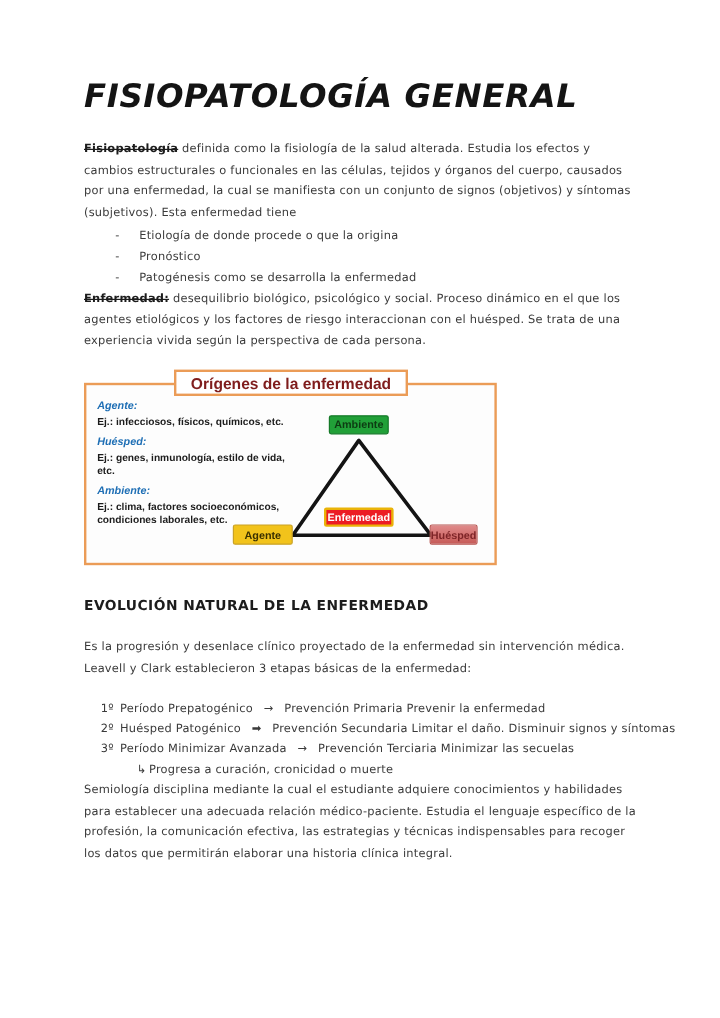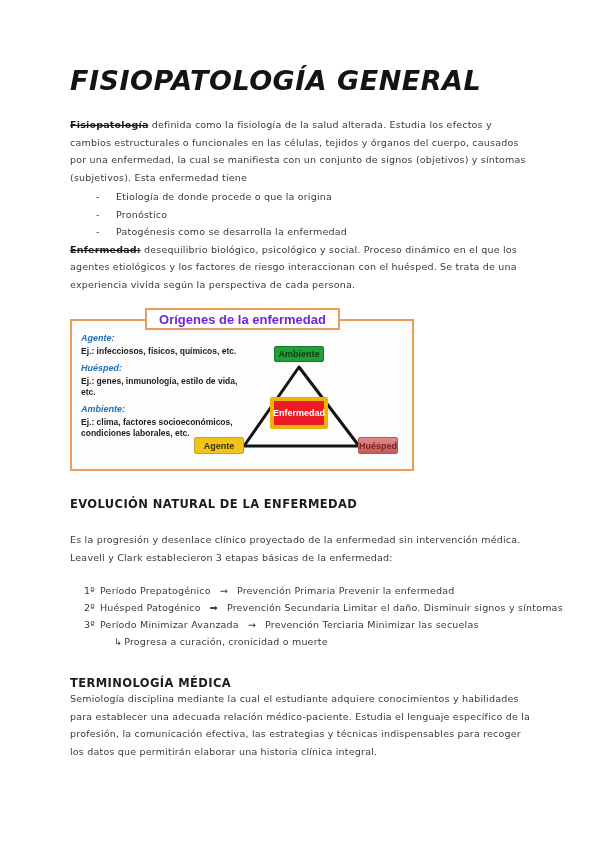--- a/index.html
+++ b/index.html
@@ -34,35 +34,35 @@
     width:340px;height:148px;
     margin:26px 0 0 0;
     border:2px solid #EB9C57;
     background:#fdfdfd;
     font-family:"Liberation Sans",sans-serif;
   }
   .figure-title{
     position:absolute;top:-13px;left:73px;width:195px;height:22px;
     background:#ffffff;border:2px solid #EB9C57;
     display:flex;align-items:center;justify-content:center;
-    font-size:13px;font-weight:bold;color:#6d28d9;
+    font-size:13px;font-weight:bold;color:#7f1d1d;
     box-sizing:border-box;
   }
   .legend{position:absolute;top:12px;left:9px;width:172px;}
   .legend-term{font-size:9px;font-weight:bold;font-style:italic;color:#1F6FB5;line-height:11px;margin-top:6px;}
   .legend-term:first-child{margin-top:0;}
   .legend-ex{font-size:8.5px;font-weight:bold;color:#1c1c1c;line-height:11px;margin-top:2px;}
   .tri-svg{position:absolute;left:0;top:0;width:340px;height:148px;}
   .node{
     position:absolute;box-sizing:border-box;
     display:flex;align-items:center;justify-content:center;
     font-size:9px;font-weight:bold;border-radius:2px;text-align:center;
   }
   .node-ambiente{left:202px;top:25px;width:50px;height:16px;background:#21A038;border:1px solid #157A28;color:#0d3b12;}
-  .node-enfermedad{left:198px;top:76px;width:58px;height:32px;background:#EC1C24;border:4px solid #eab308;color:#ffffff;}
+  .node-enfermedad{left:198px;top:102px;width:58px;height:16px;background:#EC1C24;border:2px solid #eab308;color:#ffffff;}
   .node-agente{left:122px;top:116px;width:50px;height:17px;background:#F2C31B;border:1px solid #C9A227;color:#3a3000;}
   .node-huesped{left:286px;top:116px;width:40px;height:17px;background:linear-gradient(#E08A8A,#C65B58);border:1px solid #B85450;color:#7d2427;}
 
   
   h2.section{
     margin:26px 0 0 0;
     font-size:11.5px;font-weight:bold;letter-spacing:0.4px;color:#1c1c1c;
     line-height:14px;
   }
   .stages{margin-top:16px;}
@@ -142,16 +142,15 @@
         <span>Período Minimizar Avanzada</span>
         <span class="stage-arrow">→</span>
         <span>Prevención Terciaria Minimizar las secuelas</span>
     </div>
     <div class="stage-note">
       <span class="note-arrow">↳</span>
         <span>Progresa a curación, cronicidad o muerte</span>
     </div>
   </div>
 
-  <h2 class="section">TERMINOLOGÍA MÉDICA</h2>
   <p class="body hand gap-md">Semiología disciplina mediante la cual el estudiante adquiere conocimientos y habilidades para establecer una adecuada relación médico-paciente. Estudia el lenguaje específico de la profesión, la comunicación efectiva, las estrategias y técnicas indispensables para recoger los datos que permitirán elaborar una historia clínica integral.</p>
 
 </div>
 
 </body></html>

